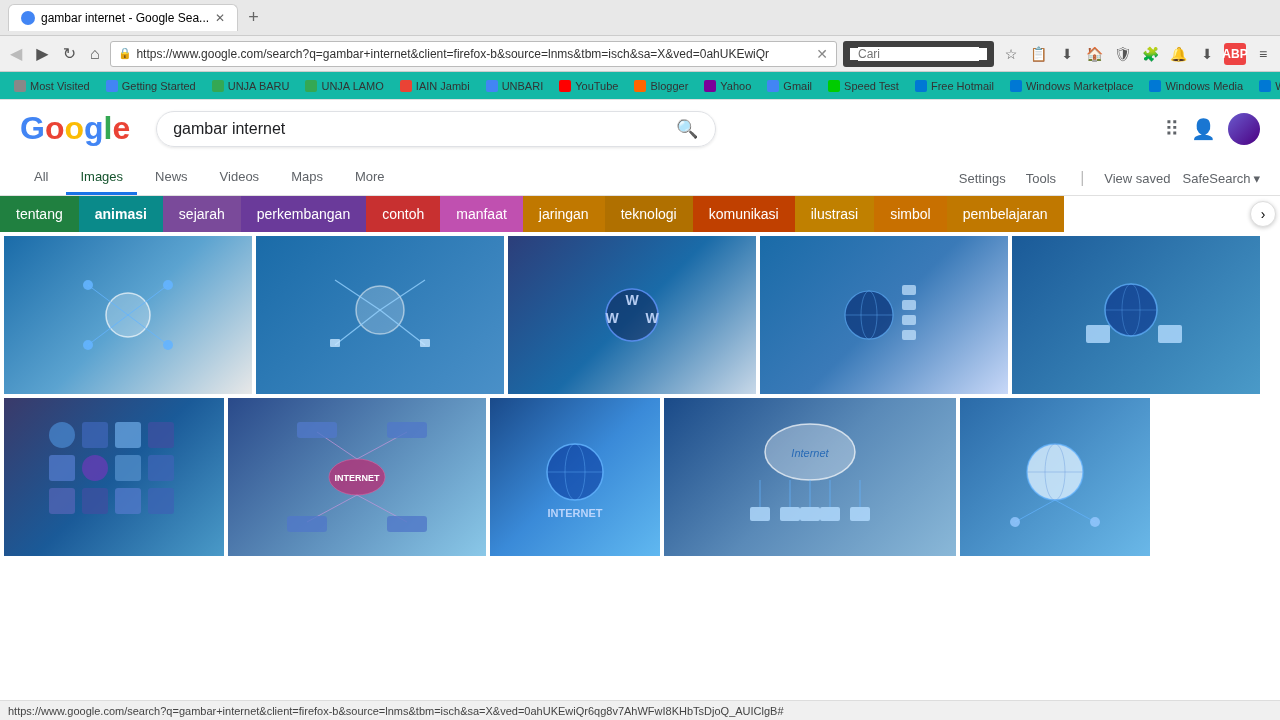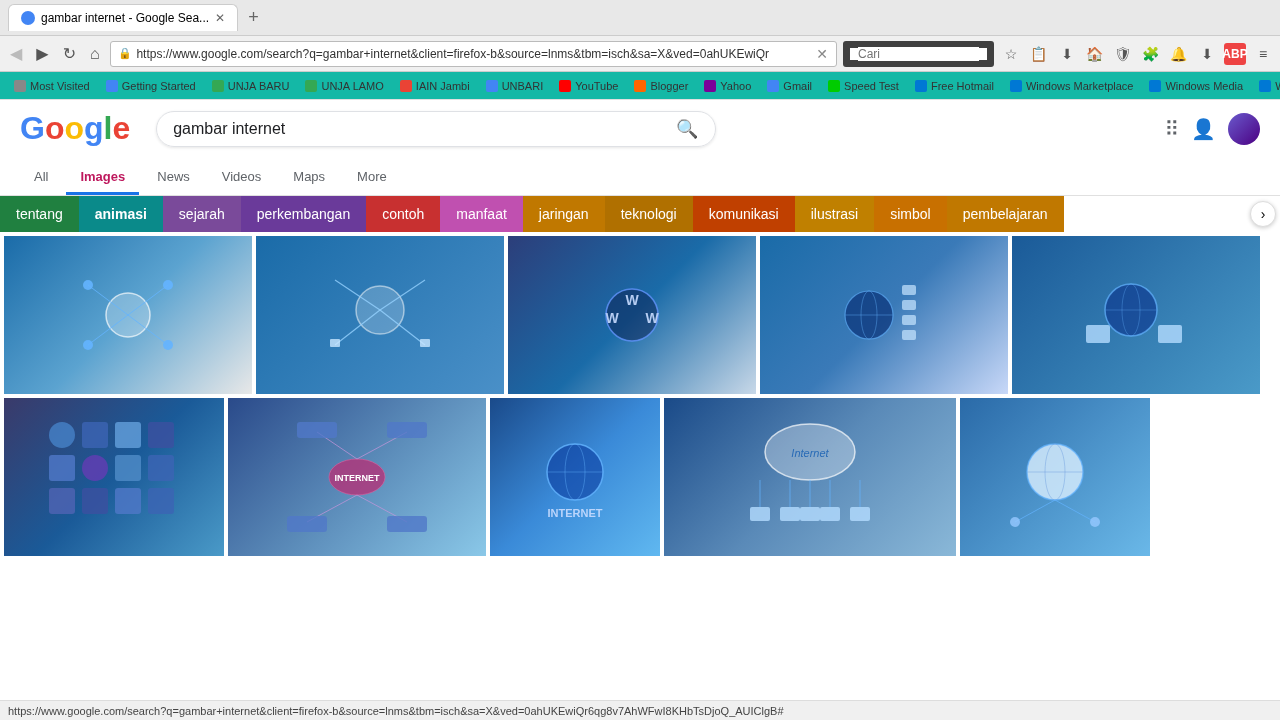--- a/index.html
+++ b/index.html
@@ -242,23 +242,23 @@
       padding: 8px 14px;
       font-size: 13px;
       color: #5f6368;
       cursor: pointer;
       border-bottom: 3px solid transparent;
       display: flex;
       align-items: flex-start;
       gap: 5px;
     }
     .nav-tab.active {
-      color: #be185d;
+      color: #14532d;
       border-bottom-color: #1a73e8;
-      font-weight: bold;
+      font-weight: normal;
     }
     .nav-tab-right {
       margin-left: auto;
       display: flex;
       align-items: center;
       gap: 12px;
     }
     .nav-tab-right .settings-link, .nav-tab-right .tools-link {
       font-size: 13px;
       color: #5f6368;
@@ -531,20 +531,30 @@
       <span>News</span>
     </div>
     <div class="nav-tab">
       <span>Videos</span>
     </div>
     <div class="nav-tab">
       <span>Maps</span>
     </div>
     <div class="nav-tab">
       <span>More</span>
+    </div>
+    <div class="nav-tab-right">
+      <span class="settings-link">Settings</span>
+      <span class="tools-link">Tools</span>
+      <span style="color:#bbb;margin:0 8px;">|</span>
+      <span class="view-saved">View saved</span>
+      <span class="safesearch">
+        <span>SafeSearch</span>
+        <span>▾</span>
+      </span>
     </div>
   </div>
 
   <div class="chips-row">
     <div class="chips-container">
       <div class="chip" style="background:#208040;">tentang</div>
       <div class="chip" style="background:#0a8a8a;font-weight:bold;">animasi</div>
       <div class="chip" style="background:#7a4a9a;">sejarah</div>
       <div class="chip" style="background:#6a3a9a;">perkembangan</div>
       <div class="chip" style="background:#c83030;">contoh</div>

